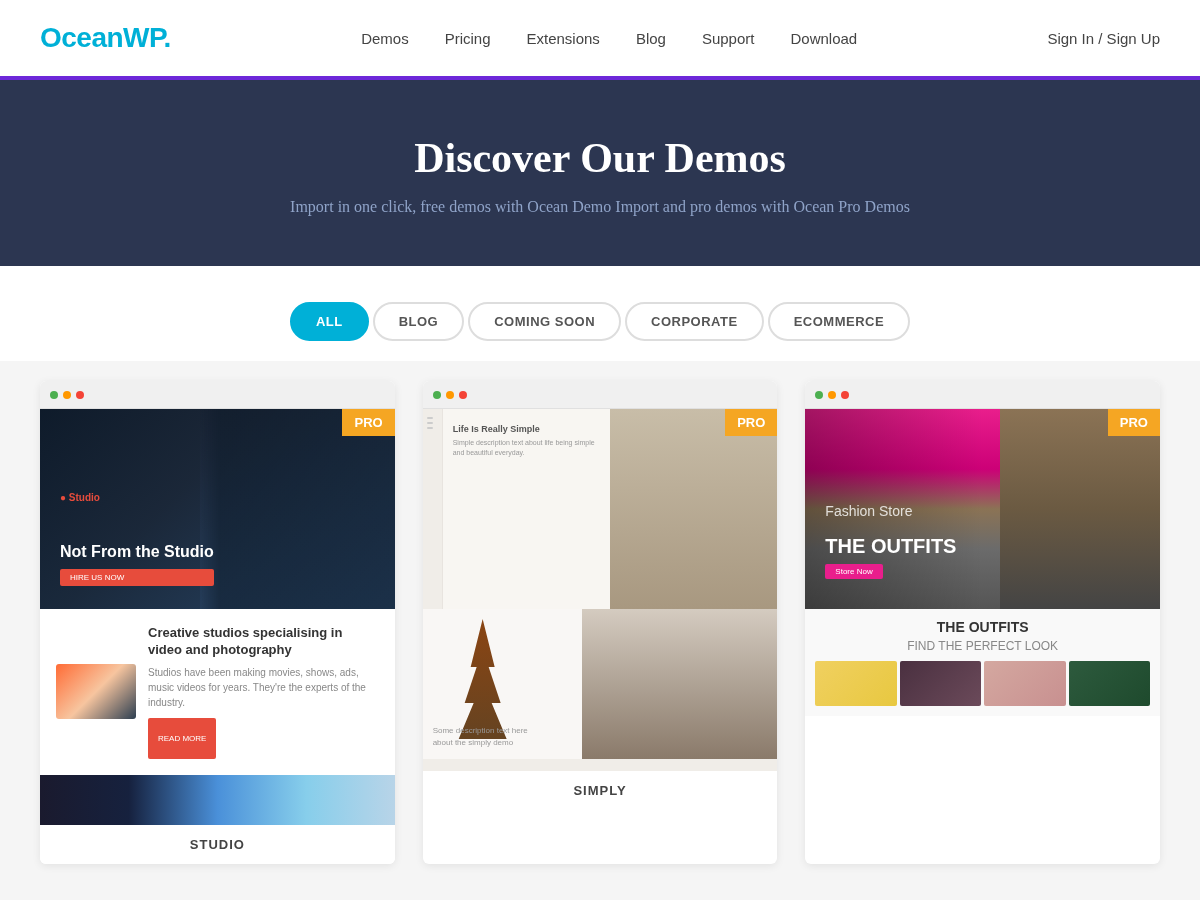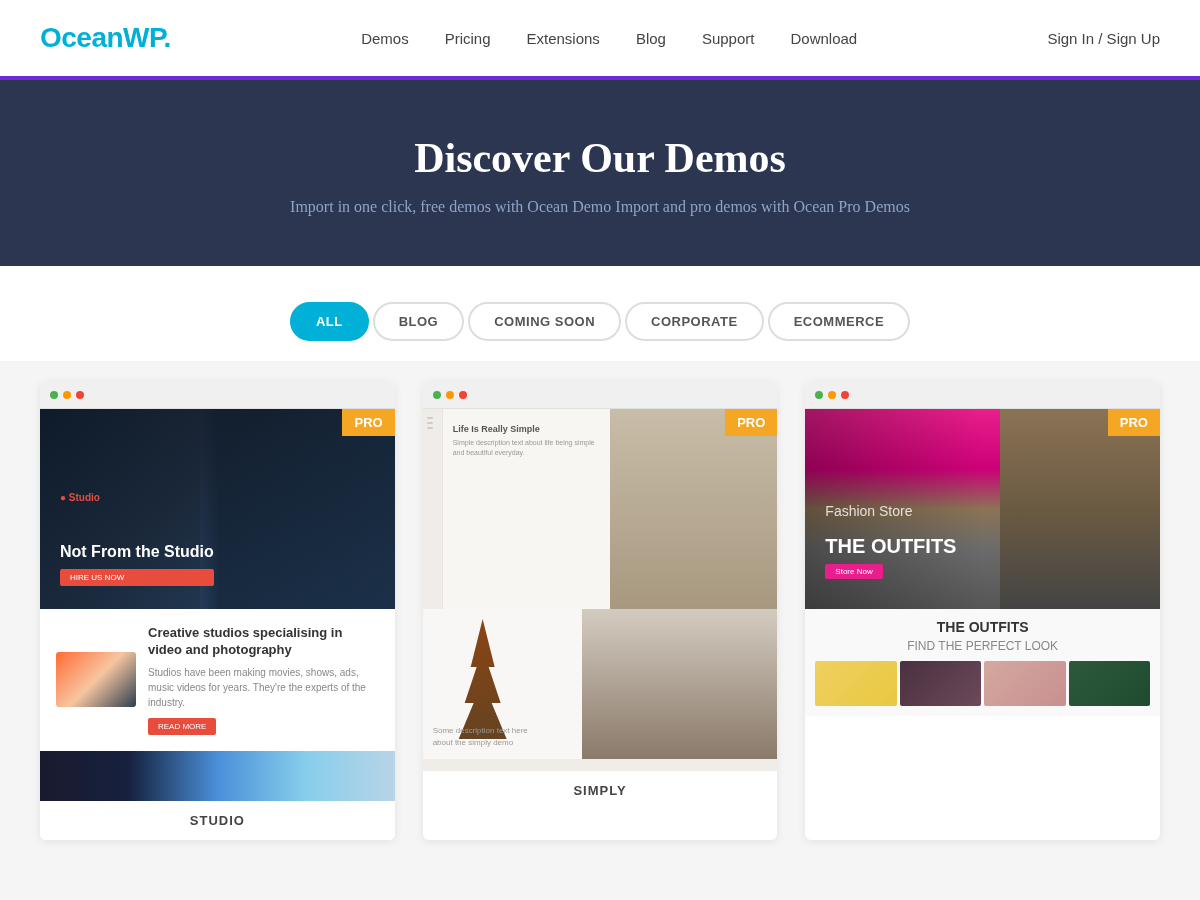--- a/index.html
+++ b/index.html
@@ -227,21 +227,21 @@
     .demo-info p {
       font-size: 10px;
       color: #888;
       line-height: 1.5;
     }
     .demo-info-btn {
       margin-top: 8px;
       background: #e74c3c;
       color: #fff;
       font-size: 8px;
-      padding: 4px 10px;
+      padding: 16px 10px;
       border-radius: 2px;
       display: inline-block;
     }
 
     
     .demo-strip {
       height: 50px;
       overflow: hidden;
     }
     .demo-strip-studio {

